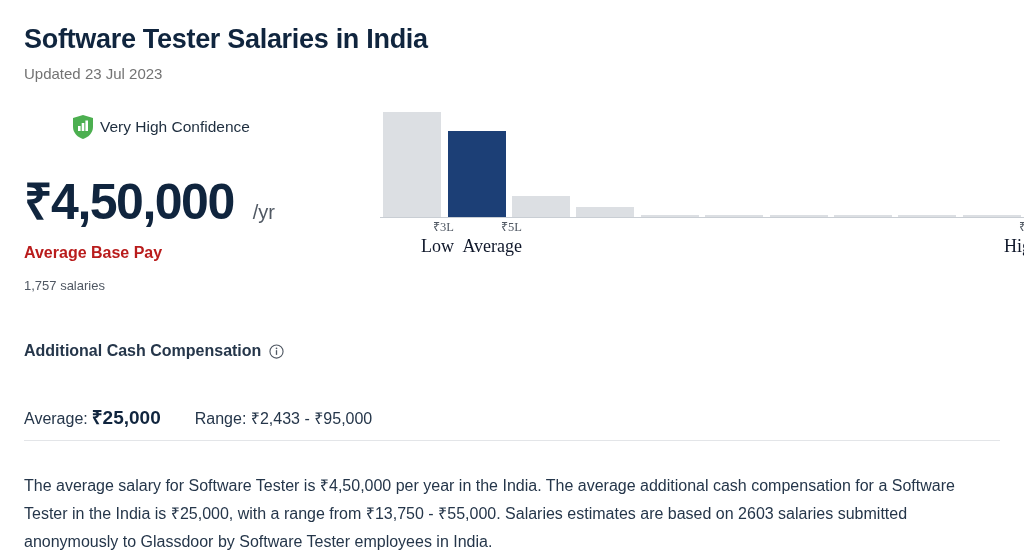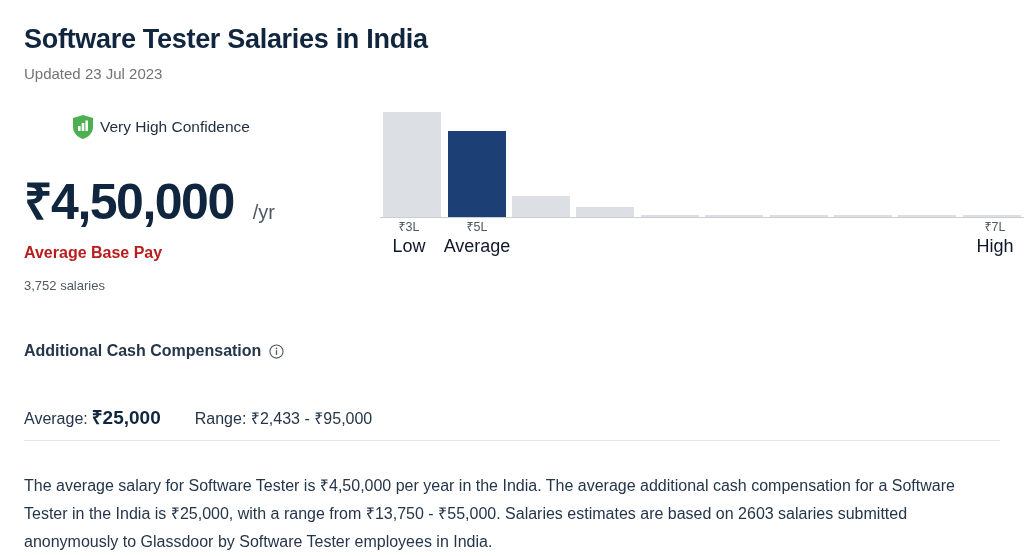--- a/index.html
+++ b/index.html
@@ -137,22 +137,23 @@
   }
   .axis-labels {
     position: absolute;
     left: 24px;
     bottom: 16px;
     width: 644px;
     height: 40px;
   }
   .axis-tick {
     position: absolute;
-    text-align: center;
+    text-align: right;
     width: 90px;
+    font-family: Liberation Serif, serif;
   }
   .axis-tick .val {
     font-size: 12.5px;
     color: #505863;
     line-height: 18px;
   }
   .axis-tick .name {
     font-size: 18px;
     color: #0f172a;
     line-height: 20px;
@@ -238,21 +239,21 @@
           </svg>
         </span>
         <span class="confidence-label">Very High Confidence</span>
       </div>
 
       <div class="amount-row">
         <span class="amount">₹4,50,000</span>
         <span class="amount-unit">/yr</span>
       </div>
       <div class="base-pay">Average Base Pay</div>
-      <div class="salaries-count">3,752 salaries</div>
+      <div class="salaries-count">1,757 salaries</div>
     </div>
 
     <div class="chart">
       <div class="bars">
         <div class="bar-slot">
             <div class="bar" style="height:100%"></div>
           </div>
         <div class="bar-slot">
             <div class="bar highlight" style="height:82%"></div>
           </div>

